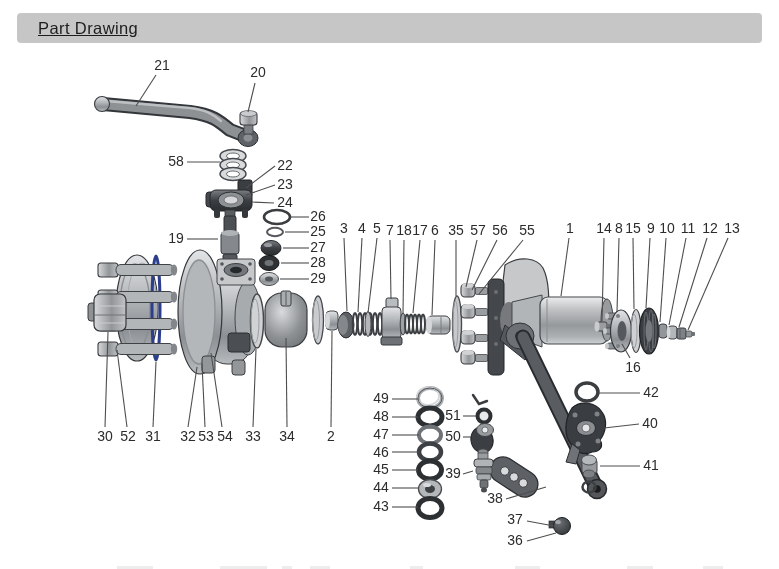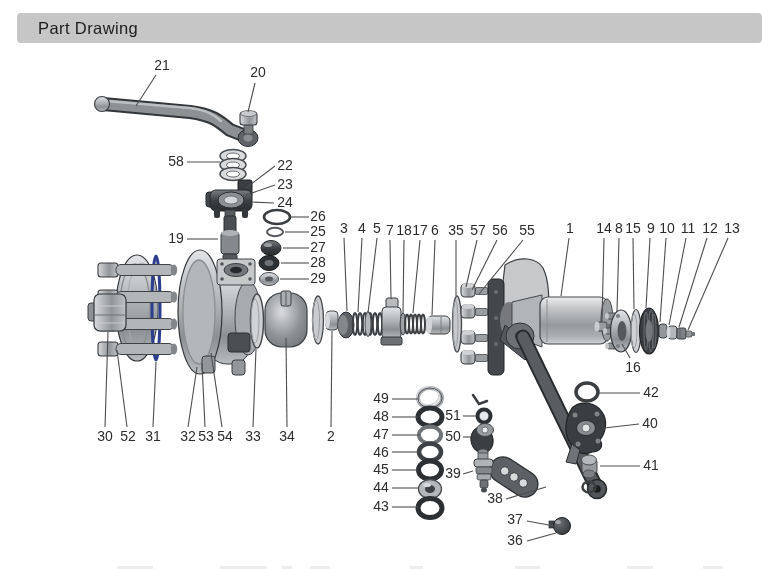--- a/index.html
+++ b/index.html
@@ -1,21 +1,21 @@
 <!DOCTYPE html>
 <html><head>
 <meta charset="utf-8">
 <style>
   html,body{margin:0;padding:0;background:#ffffff;}
   .stage{position:relative;width:779px;height:569px;background:#ffffff;
          font-family:"Liberation Sans",sans-serif;overflow:hidden;}
   .header-bar{position:absolute;left:17px;top:13px;width:745px;height:30px;
               background:#c6c6c6;border-radius:4px;}
   .header-title{position:absolute;left:21px;top:0;line-height:30px;
-                font-size:16.5px;color:#1c1c1c;letter-spacing:.4px;}
+                font-size:16.5px;color:#1c1c1c;letter-spacing:.4px;text-decoration:underline;}
   svg{position:absolute;left:0;top:0;}
   .callout{font:14px "Liberation Sans",sans-serif;fill:#2c2c2c;text-anchor:middle;}
   .leader{stroke:#4e4e4e;stroke-width:1.1;fill:none;}
   .oline{stroke:#3a3d41;stroke-width:1.1;}
 </style>
 </head>
 <body>
 
 <div class="stage">
   <div class="header-bar">

